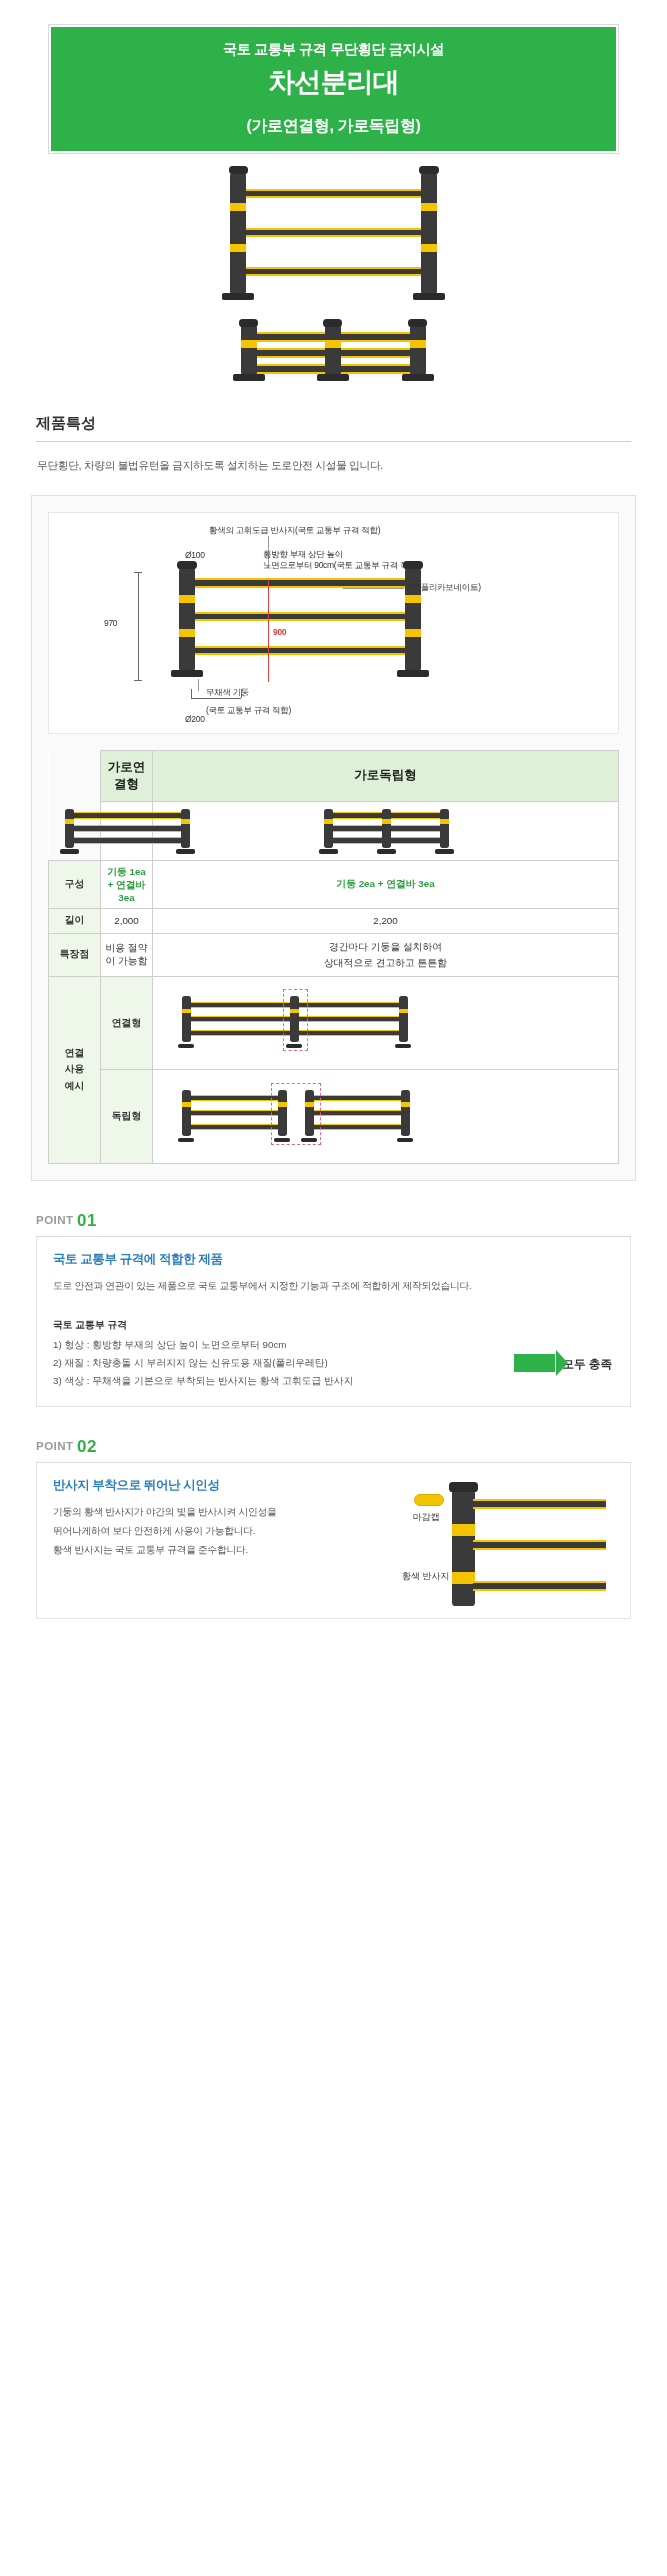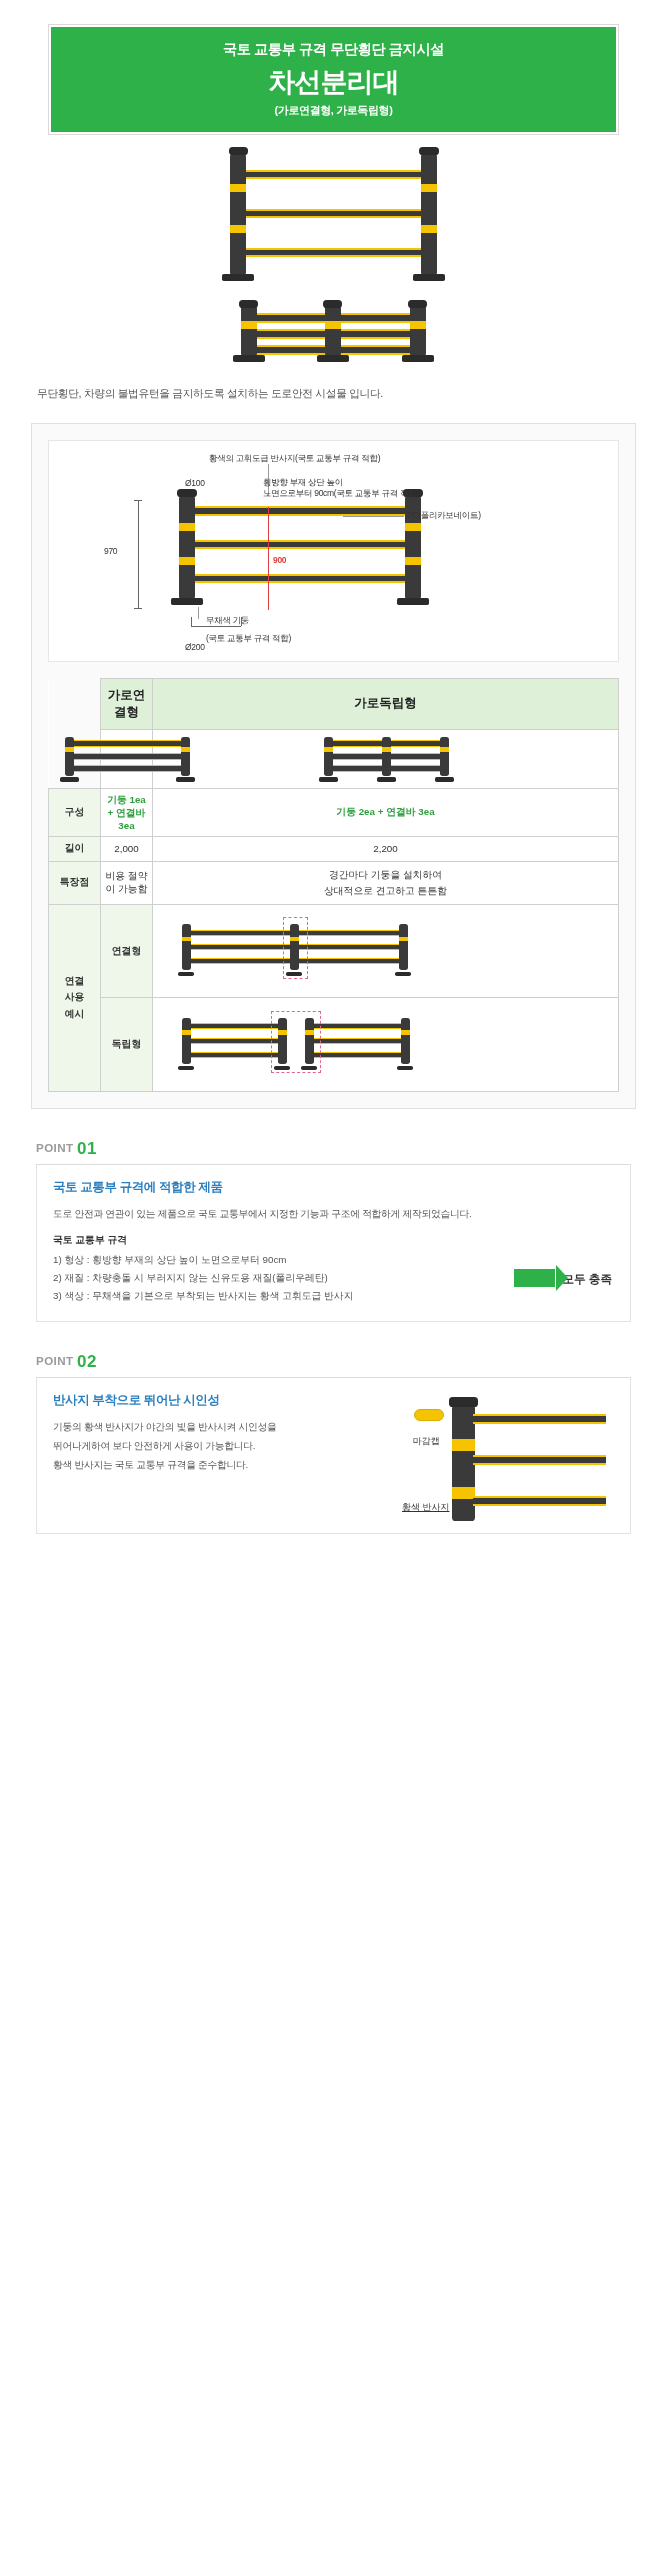--- a/index.html
+++ b/index.html
@@ -17,21 +17,21 @@
     background:#2eb148;
     border:2.7px solid #ffffff;
     outline:0.9px solid #d9d9d9;
     text-align:center;
     padding:12.5px 9px 14.2px 9px;
     color:#ffffff;
     box-shadow:0 0 0 0.9px #e5e5e5;
   }
   .banner-line1 { font-size:14.2px; font-weight:bold; letter-spacing:-0.4px; }
   .banner-line2 { font-size:27px; font-weight:bold; letter-spacing:-0.9px; margin-top:5.3px; }
-  .banner-line3 { font-size:11px; font-weight:bold; margin-top:3px; letter-spacing:-0.4px; }
+  .banner-line3 { font-size:16px; font-weight:bold; margin-top:16px; letter-spacing:-0.4px; }
 
   
   .hero { padding:19.6px 0 9px 0; }
   .hero-row { display:flex; justify-content:center; }
   .hero-row.second { margin-top:19.6px; }
 
   
   .fence { position:relative; }
   .post {
     position:absolute; top:0; width:16px;
@@ -89,21 +89,21 @@
   .dashbox { position:absolute; border:1.3px dashed #e06a8b; }
 
   
   .point-wrap { margin:30px 36px 0 36px; }
   .point-head { font-size:11.6px; color:#9a9a9a; letter-spacing:0.4px; font-weight:bold; }
   .point-head .num { color:#2eb148; font-size:17px; font-weight:bold; margin-left:3.6px; vertical-align:-1.8px; }
   .point-rule { border-bottom:0.9px solid #dcdcdc; margin-top:5.3px; }
   .point-body { border:0.9px solid #e3e3e3; border-top:none; background:#fff; padding:14.2px 16px 16px 16px; position:relative; }
   .point-title { font-size:12.5px; font-weight:bold; color:#2a7fbf; letter-spacing:-0.4px; }
   .point-text { font-size:9.8px; color:#555; line-height:1.9; margin-top:9px; letter-spacing:-0.3px; }
-  .point-sub { font-size:9.8px; color:#333; margin-top:10px; font-weight:bold; }
+  .point-sub { font-size:9.8px; color:#333; margin-top:23px; font-weight:bold; }
   .point-list { font-size:9.8px; color:#555; line-height:1.85; margin-top:3.6px; }
   .arrow-badge { position:absolute; right:18px; bottom:34px; display:flex; align-items:flex-end; }
   .arrow-shape {
     width:41px; height:18px; background:#2eb148; position:relative; margin-right:7.1px;
   }
   .arrow-shape:after {
     content:""; position:absolute; right:-12.5px; top:-4.4px;
     border-top:13.3px solid transparent; border-bottom:13.3px solid transparent;
     border-left:12.5px solid #2eb148;
   }
@@ -165,20 +165,24 @@
         </div>
         <div class="post" style="left:183px; height:50px;">
           <div class="cap"></div>
           <div class="ystripe" style="top:15px;"></div>
           <div class="base"></div>
         </div>
       </div>
     </div>
   </div>
 
+  <div class="sec-title-wrap">
+    <div class="sec-title">제품특성</div>
+    <div class="sec-underline"></div>
+  </div>
   <div class="sec-desc">
     <div>무단횡단, 차량의 불법유턴을 금지하도록 설치하는 도로안전 시설물 입니다.</div>
   </div>
 
   <div class="panel">
 
     <div class="spec-box">
 
       <div class="fence" style="position:absolute; left:114px; top:55px; width:276px; height:116px;">
         <div class="bar" style="left:19.6px; top:10.7px; width:233px;"></div>
@@ -389,20 +393,20 @@
         <div class="post" style="left:34px; top:9px; width:23px; height:116px; border-radius:3.6px;">
           <div class="cap" style="left:-2.7px; top:-8px; width:28.5px; height:9.8px;"></div>
           <div class="ystripe" style="width:23px; height:11.6px; top:34px;"></div>
           <div class="ystripe" style="width:23px; height:11.6px; top:82px;"></div>
         </div>
         <div class="bar" style="left:55px; top:18px; width:133px;"></div>
         <div class="bar" style="left:55px; top:59px; width:133px;"></div>
         <div class="bar" style="left:55px; top:100px; width:133px;"></div>
 
         <div class="cap-pill" style="left:-3.6px; top:12.5px;"></div>
-        <div class="callout" style="left:-5.3px; top:39px;">마감캡</div>
-        <div class="callout" style="left:-16px; top:105px;text-decoration:underline;">황색 반사지</div>
+        <div class="callout" style="left:-5.3px; top:30px;">마감캡</div>
+        <div class="callout" style="left:-16px; top:89px;">황색 반사지</div>
       </div>
     </div>
   </div>
 
 </div>
 
 
 </body></html>

